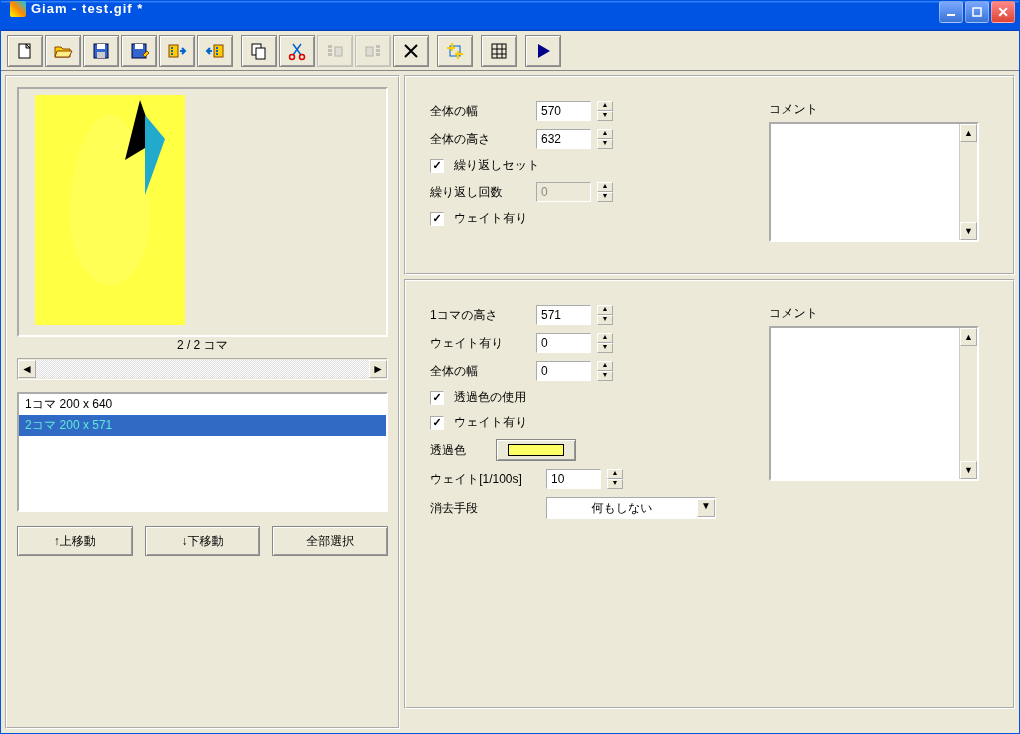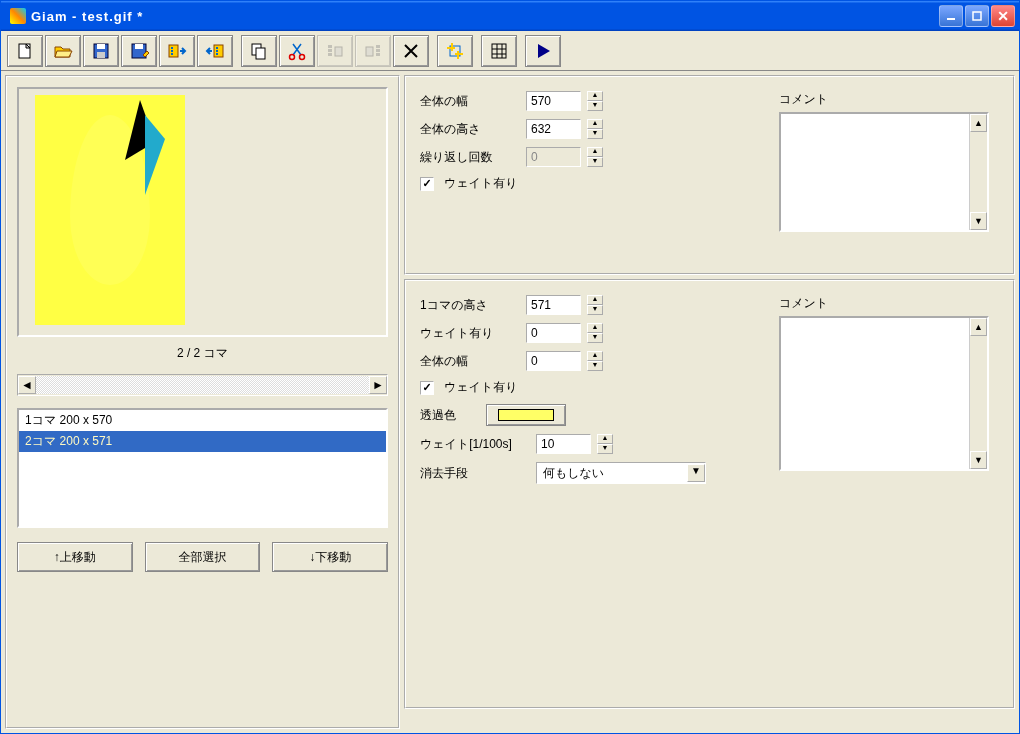--- a/index.html
+++ b/index.html
@@ -1,69 +1,69 @@
 <!DOCTYPE html>
 <html><head>
 <meta charset="utf-8">
 <style>
 * { box-sizing: border-box; margin: 0; padding: 0; }
 body { font-family: "MS UI Gothic", "MS PGothic", sans-serif; font-size: 12px; background: #3b6ea5; overflow: hidden; }
 .window { width: 1020px; height: 734px; background: #ece9d8; display: flex; flex-direction: column; border: 1px solid #0054e3; }
-.titlebar { height: 30px; background: linear-gradient(to bottom, #3b8cff 0%, #0054e3 8%, #0054e3 92%, #003db8 100%); display: flex; align-items: center; padding: 0 4px; color: white; }
+.titlebar { height: 30px; background: linear-gradient(to bottom, #3b8cff 0%, #0054e3 8%, #0054e3 92%, #003db8 100%); display: flex; align-items: flex-start; padding: 0 4px; color: white; }
 .titlebar-icon { width: 16px; height: 16px; margin: 0 5px; background: linear-gradient(45deg, #ff0, #f80, #0cf); border-radius: 2px; }
 .titlebar-text { font-weight: bold; font-size: 13px; flex: 1; letter-spacing: 1px; }
 .winbtns { display: flex; gap: 2px; }
 .winbtn { width: 24px; height: 22px; border-radius: 3px; border: 1px solid #fff5; display: flex; align-items: center; justify-content: center; font-family: sans-serif; font-weight: bold; cursor: pointer; }
 .winbtn.min, .winbtn.max { background: linear-gradient(to bottom, #7ba7ff, #3874d6); color: #fff; }
 .winbtn.close { background: linear-gradient(to bottom, #f88, #d43); color: #fff; font-size: 14px; }
 .menubar { height: 24px; background: #ece9d8; display: flex; align-items: center; padding: 0 6px; border-bottom: 1px solid #999; }
 .menuitem { padding: 2px 10px; cursor: pointer; }
 .toolbar { height: 40px; background: #ece9d8; display: flex; align-items: center; padding: 3px 6px; gap: 2px; border-bottom: 1px solid #888; flex-wrap: nowrap; }
 .tbtn { width: 36px; height: 32px; border: 1px solid #888; background: #ece9d8; display: flex; align-items: center; justify-content: center; cursor: pointer; box-shadow: inset 1px 1px 0 #fff, inset -1px -1px 0 #999; }
 .tbtn.disabled { opacity: 0.4; }
 .tbtn svg { width: 20px; height: 20px; }
 .tsep { width: 4px; height: 32px; }
 .content { flex: 1; display: flex; background: #ece9d8; }
 .leftpanel { width: 395px; border: 2px groove #fff; margin: 4px; padding: 10px; display: flex; flex-direction: column; }
 .preview { border: 2px inset #fff; background: #ece9d8; padding: 6px 6px 6px 16px; height: 250px; position: relative; }
 .previewimg { width: 150px; height: 230px; background: #ffff44; position: relative; overflow: hidden; }
 .drop { position: absolute; left: 35px; top: 20px; width: 80px; height: 170px; background: #ffff55; border-radius: 50% 50% 50% 50% / 60% 60% 40% 40%; }
 .drop::before { content: ''; position: absolute; right: -5px; top: -15px; width: 30px; height: 60px; background: #000; clip-path: polygon(50% 0, 100% 70%, 0 100%); }
 .drop::after { content: ''; position: absolute; right: -15px; top: 0; width: 20px; height: 80px; background: #2ac; clip-path: polygon(0 0, 100% 30%, 0 100%); }
-.previewlabel { text-align: center; padding: 8px 0; }
+.previewlabel { text-align: center; padding: 0 0; }
 .scroller { display: flex; align-items: center; height: 22px; border: 1px inset #fff; margin: 4px 0 12px 0; }
 .scrollbtn { width: 18px; height: 18px; border: 1px outset #fff; background: #ece9d8; display: flex; align-items: center; justify-content: center; cursor: pointer; }
 .scrolltrack { flex: 1; height: 18px; background: repeating-conic-gradient(#ddd 0% 25%, #fff 0% 50%) 0 0/2px 2px; }
 .framelist { border: 2px inset #fff; background: #fff; height: 120px; overflow: auto; }
 .frameitem { padding: 2px 6px; cursor: pointer; }
-.frameitem.selected { background: #316ac5; color: #fef9c3; }
+.frameitem.selected { background: #316ac5; color: #5eead4; }
 .btnrow { display: flex; gap: 12px; margin-top: 14px; }
 .btn { flex: 1; height: 30px; border: 1px solid #888; background: #ece9d8; box-shadow: inset 1px 1px 0 #fff, inset -1px -1px 0 #999; cursor: pointer; font-size: 12px; }
 .rightpanel { flex: 1; display: flex; flex-direction: column; margin: 4px 4px 4px 0; gap: 4px; padding-bottom: 20px;}
-.panel { border: 2px groove #fff; padding: 14px; display: flex; }
+.panel { border: 2px groove #fff; padding: 24px; display: flex; }
 .panel.top { height: 200px; }
 .panel.bottom { flex: 1; }
 .fieldcol { flex: 1; }
 .frow { display: flex; align-items: center; margin-bottom: 8px; gap: 6px; }
 .flabel { width: 100px; }
 .ninput { width: 55px; height: 20px; border: 1px inset #fff; background: #fff; padding: 2px 4px; font-size: 12px; text-align: left; }
 .ninput.disabled { background: #ece9d8; color: #888; }
 .spinbox { display: flex; flex-direction: column; width: 16px; }
 .spin { height: 10px; border: 1px outset #fff; background: #ece9d8; font-size: 7px; line-height: 6px; text-align: center; cursor: pointer; }
 .cbox { width: 14px; height: 14px; border: 1px inset #fff; background: #fff; display: inline-flex; align-items: center; justify-content: center; margin-right: 4px; }
 .cbox.checked::after { content: '✓'; font-size: 11px; font-weight: bold; color: #000; }
 .commentcol { width: 220px; }
 .commentlabel { margin-bottom: 4px; }
 .commentbox { border: 2px inset #fff; background: #fff; width: 210px; height: 120px; position: relative; }
 .commentbox .sv { position: absolute; right: 0; top: 0; bottom: 0; width: 18px; background: #ece9d8; border-left: 1px solid #ccc; display: flex; flex-direction: column; justify-content: space-between; }
 .sv .sbtn { height: 18px; border: 1px outset #fff; display: flex; align-items: center; justify-content: center; font-size: 9px; }
 .colorbtn { width: 80px; height: 22px; border: 1px solid #888; box-shadow: inset 1px 1px 0 #fff, inset -1px -1px 0 #999; display: flex; align-items: center; justify-content: center; cursor: pointer; background: #ece9d8; }
 .colorswatch { width: 56px; height: 12px; background: #ffff66; border: 1px solid #000; }
 .combo { display: flex; width: 170px; height: 22px; border: 1px inset #fff; background: #fff; align-items: center; }
-.combo span { flex: 1; padding: 0 6px; }
+.combo span { flex: 1; padding: 0 6px; text-align: center; }
 .combo .ddbtn { width: 18px; height: 18px; border: 1px outset #fff; background: #ece9d8; text-align: center; font-size: 10px; cursor: pointer; }
 </style>
 </head>
 <body>
 
 <div class="window">
   <div class="titlebar">
     <div class="titlebar-icon"></div>
     <div class="titlebar-text">Giam - test.gif *</div>
     <div class="winbtns">
@@ -191,27 +191,27 @@
           <div class="drop"></div>
         </div>
       </div>
       <div class="previewlabel">2 / 2 コマ</div>
       <div class="scroller">
         <div class="scrollbtn">◄</div>
         <div class="scrolltrack"></div>
         <div class="scrollbtn">►</div>
       </div>
       <div class="framelist">
-        <div class="frameitem">1コマ 200 x 570</div>
+        <div class="frameitem">1コマ 200 x 640</div>
         <div class="frameitem selected">2コマ 200 x 571</div>
       </div>
       <div class="btnrow">
         <button class="btn">↑上移動</button>
+        <button class="btn">↓下移動</button>
         <button class="btn">全部選択</button>
-        <button class="btn">↓下移動</button>
       </div>
     </div>
 
     <div class="rightpanel">
       <div class="panel top">
         <div class="fieldcol">
           <div class="frow">
               <div class="flabel">全体の幅</div>
               <input class="ninput" value="570" style="">
               <div class="spinbox">
@@ -219,20 +219,24 @@
                 <div class="spin">▼</div>
               </div>
             </div>
           <div class="frow">
               <div class="flabel">全体の高さ</div>
               <input class="ninput" value="632" style="">
               <div class="spinbox">
                 <div class="spin">▲</div>
                 <div class="spin">▼</div>
               </div>
+            </div>
+          <div class="frow">
+              <span class="cbox checked"></span>
+              <span>繰り返しセット</span>
             </div>
           <div class="frow">
               <div class="flabel">繰り返し回数</div>
               <input class="ninput disabled" disabled="" value="0" style="">
               <div class="spinbox">
                 <div class="spin">▲</div>
                 <div class="spin">▼</div>
               </div>
             </div>
           <div class="frow">
@@ -272,20 +276,24 @@
           <div class="frow">
               <div class="flabel">全体の幅</div>
               <input class="ninput" value="0" style="">
               <div class="spinbox">
                 <div class="spin">▲</div>
                 <div class="spin">▼</div>
               </div>
             </div>
           <div class="frow">
               <span class="cbox checked"></span>
+              <span>透過色の使用</span>
+            </div>
+          <div class="frow">
+              <span class="cbox checked"></span>
               <span>ウェイト有り</span>
             </div>
           <div class="frow">
               <div class="flabel" style="width:60px">透過色</div>
               <div class="colorbtn">
                 <div class="colorswatch"></div>
               </div>
             </div>
           <div class="frow">
               <div class="flabel" style="width:110px">ウェイト[1/100s]</div>

